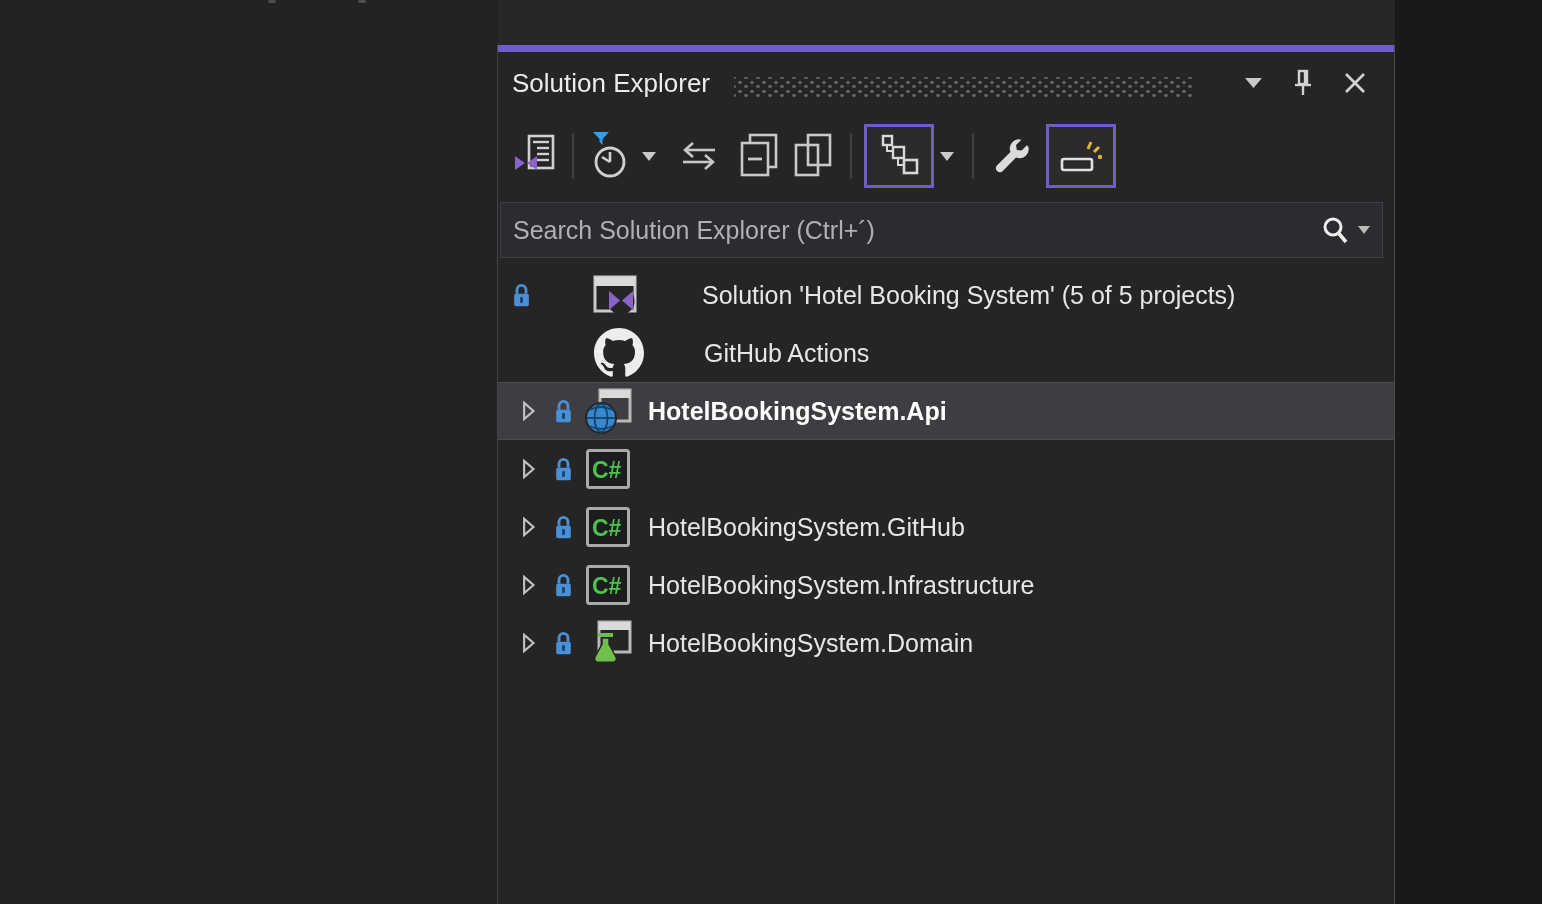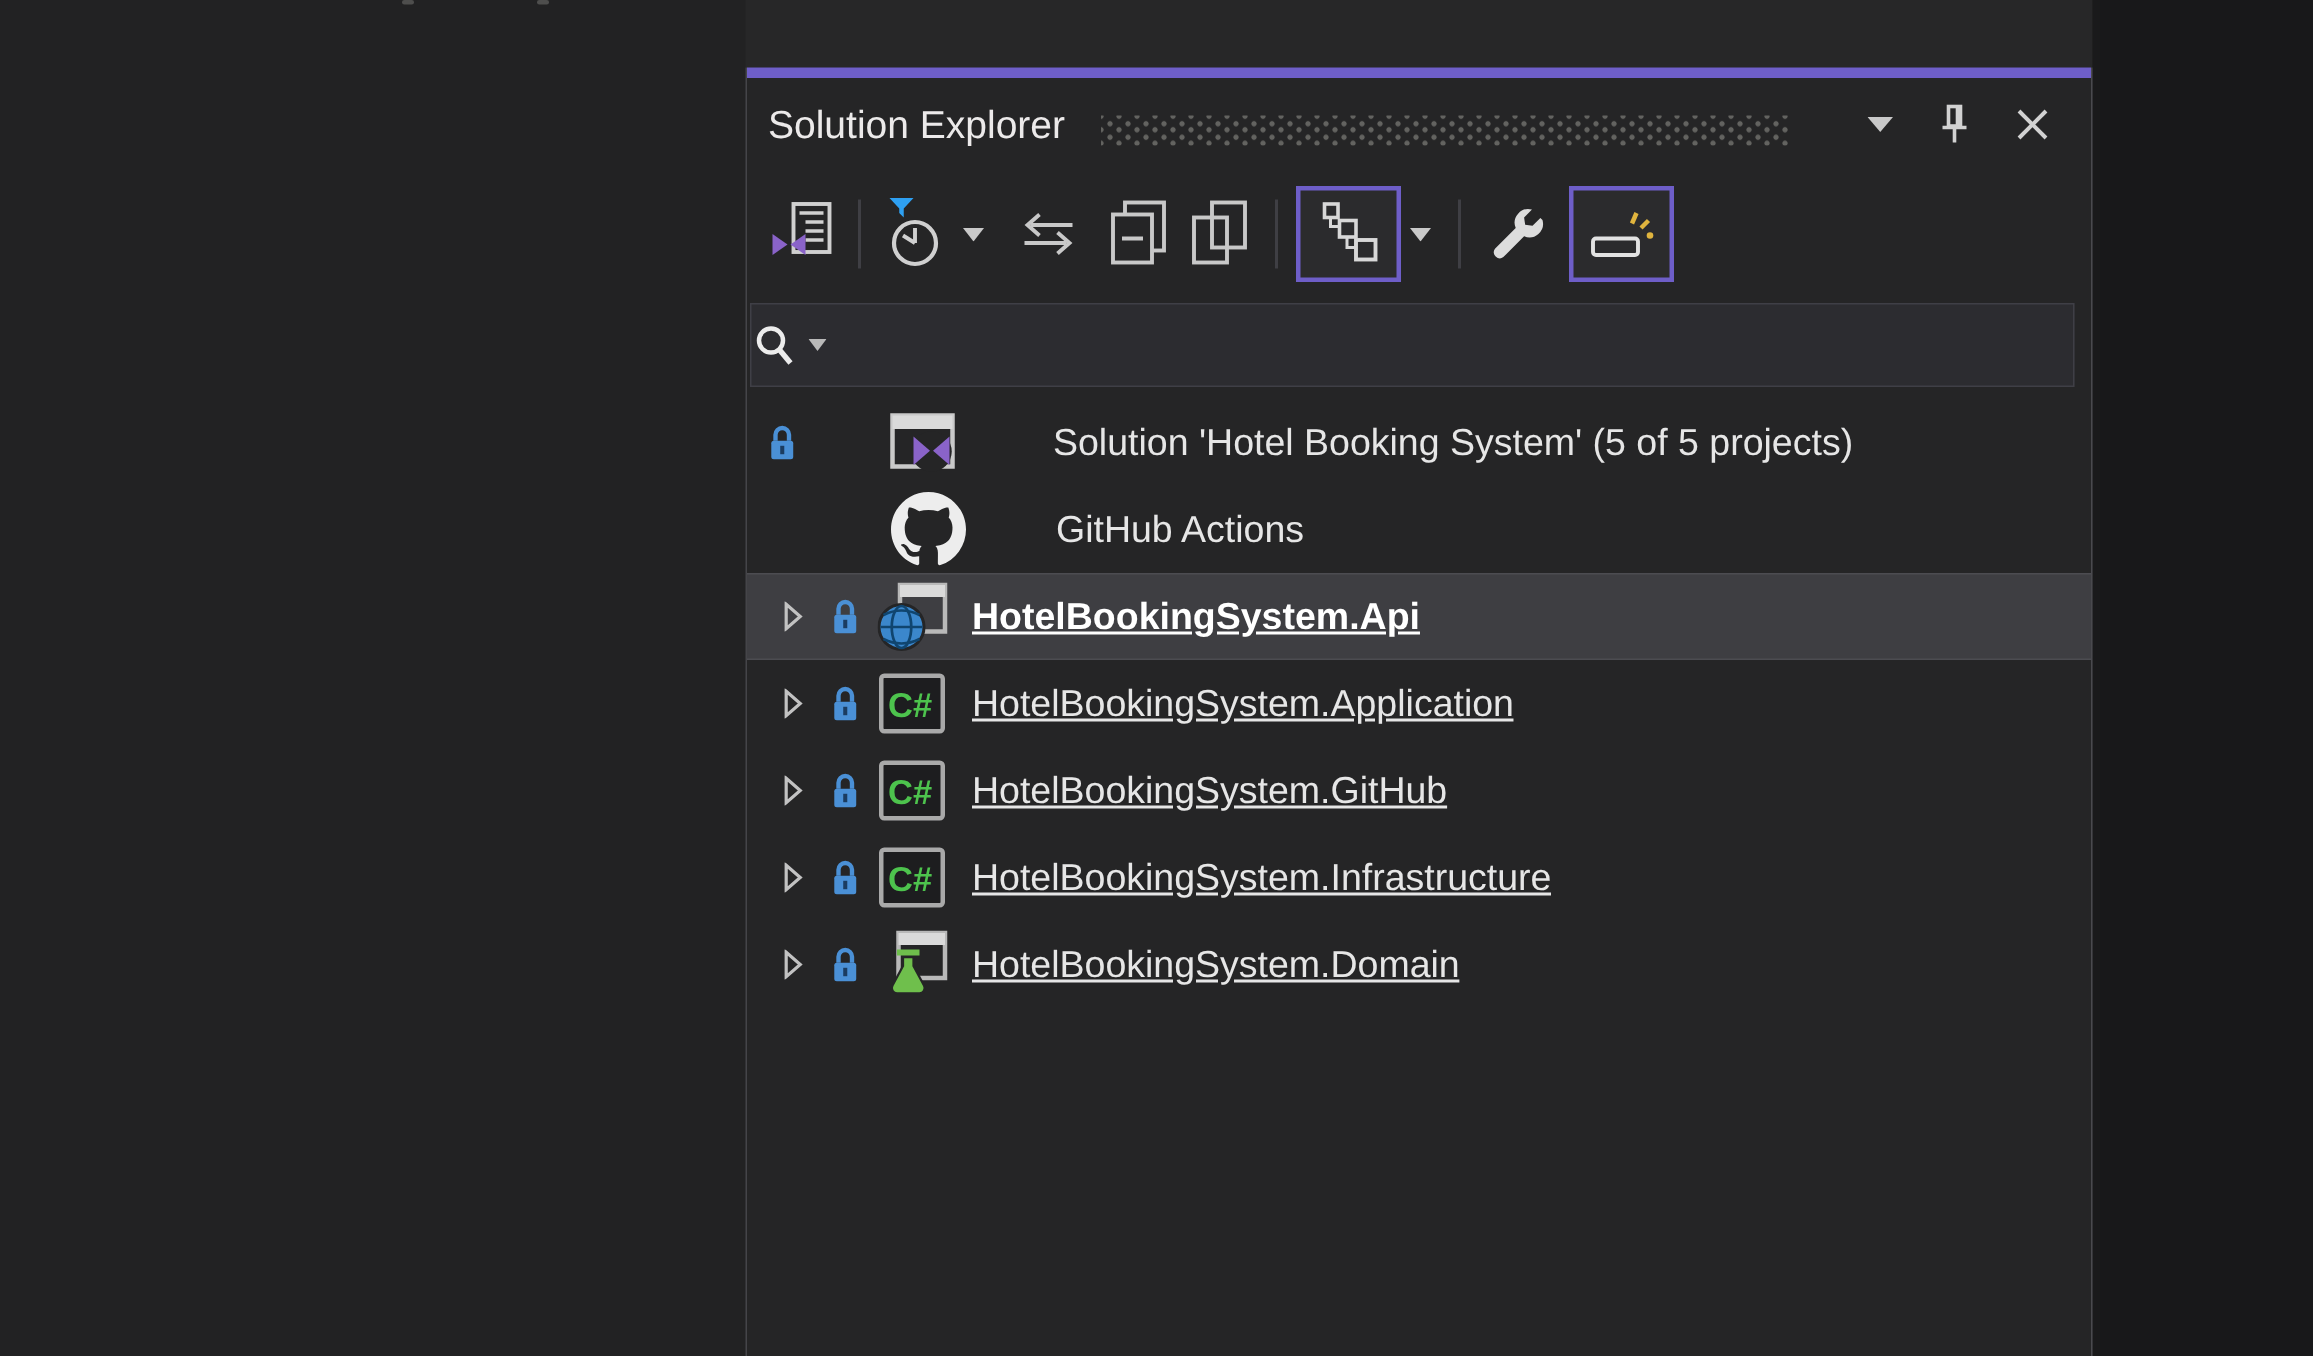--- a/index.html
+++ b/index.html
@@ -44,21 +44,21 @@
   .row{height:58px;display:flex;align-items:center;font-size:25px;color:#e6e6e6;
        white-space:nowrap;cursor:default;}
   .row.selected{background:#3e3e42;color:#ffffff;font-weight:700;
                 box-shadow:inset 0 1px 0 #4c4c51, inset 0 -1px 0 #4c4c51;}
   .slot{display:flex;align-items:center;justify-content:center;flex:0 0 auto;}
   .row--solution{padding-left:8px;gap:48px;}
   .row--solution .lock{width:30px;margin-right:8px;}
   .row--solution .nodeicon{width:46px;margin-right:16px;}
   .row--github{padding-left:96px;gap:48px;}
   .row--github .nodeicon{width:50px;margin-right:12px;}
-  .row--project{padding-left:20px;text-decoration:underline;}
+  .row--project{padding-left:20px;}
   .row--project .chevron{width:20px;margin-right:10px;}
   .row--project .lock{width:30px;margin-right:6px;}
   .row--project .nodeicon{width:48px;margin-right:16px;}
   .label{overflow:hidden;text-overflow:ellipsis;}
   svg{flex:0 0 auto;}
 </style>
 </head>
 <body>
 
 <div class="stage">
@@ -166,20 +166,21 @@
         <svg width="46" height="44" viewBox="0 0 46 44">
           <rect x="4" y="25" width="30" height="11" rx="2" fill="none" stroke="#e2e2e2" stroke-width="2.6"></rect>
           <line x1="33" y1="8" x2="30" y2="15" stroke="#e0b43e" stroke-width="3"></line>
           <line x1="41" y1="13" x2="36" y2="18" stroke="#e0b43e" stroke-width="3"></line>
           <circle cx="42" cy="23" r="2.2" fill="#e0b43e"></circle>
         </svg>
       </button>
     </div>
 
     <div class="searchbox">
+      <input type="text" placeholder="Search Solution Explorer (Ctrl+´)" style="">
       <span class="search-icons">
         <svg width="30" height="30" viewBox="0 0 30 30">
           <circle cx="13" cy="12" r="8" fill="none" stroke="#ececec" stroke-width="3"></circle>
           <line x1="18.5" y1="18" x2="26" y2="27" stroke="#ececec" stroke-width="3.6"></line>
         </svg>
         <svg width="12" height="8" viewBox="0 0 12 8" style="margin-left:8px">
             <polygon points="0,0 12,0 6,8" fill="#b9b9b9"></polygon>
           </svg>
       </span>
     </div>
@@ -252,21 +253,20 @@
     <rect x="3.5" y="10.5" width="13" height="11" rx="1.5" fill="#4a90d6"></rect>
     <rect x="8.8" y="13.5" width="2.4" height="5" fill="#1b3c60"></rect>
   </svg>
           </span>
     <span class="slot nodeicon">
             <svg width="46" height="42" viewBox="0 0 46 42">
     <rect x="2.5" y="2.5" width="41" height="37" rx="2" fill="#1d1d1f" stroke="#a9a9a9" stroke-width="3"></rect>
     <text x="7" y="30" font-size="23" font-weight="bold" fill="#4dc34d" font-family="Liberation Sans, sans-serif">C#</text>
   </svg>
           </span>
-    <span class="label">HotelBookingSystem.Application</span>
   </div>
         <div class="row row--project">
     <span class="slot chevron">
             <svg width="15" height="20" viewBox="0 0 12 16">
               <path d="M2.5 1.5 L10 8 L2.5 14.5 Z" fill="none" stroke="#c2c2c2" stroke-width="1.7"></path>
             </svg>
           </span>
     <span class="slot lock">
             <svg width="23" height="27" viewBox="0 0 20 24">
     <path d="M6 10.5 V7 a4 4 0 0 1 8 0 v3.5" fill="none" stroke="#4a90d6" stroke-width="2.6"></path>

